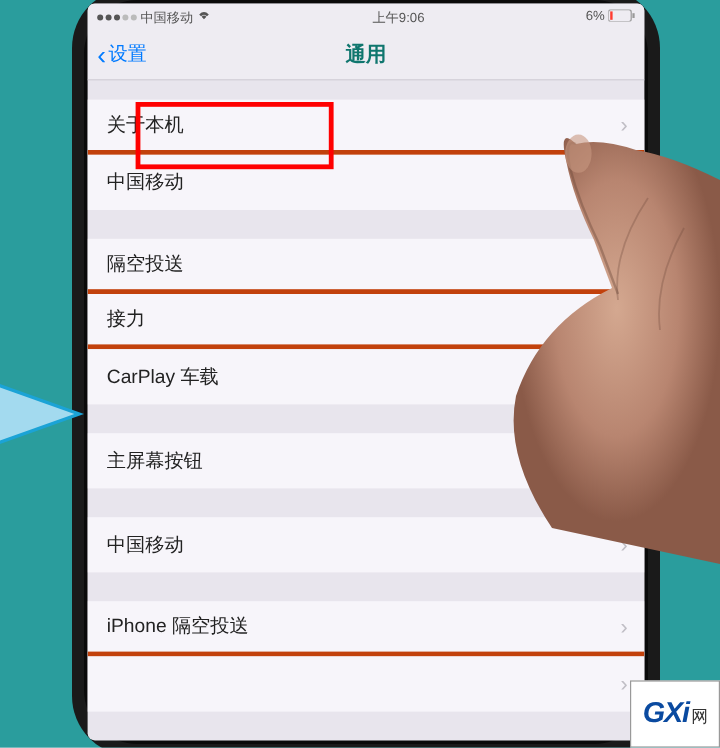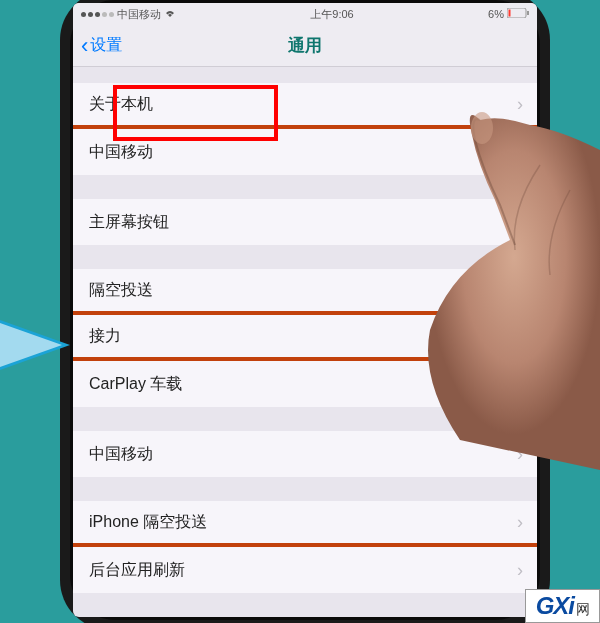--- a/index.html
+++ b/index.html
@@ -131,21 +131,21 @@
     border-top: 22px solid transparent;
     border-bottom: 22px solid transparent;
     border-left: 62px solid rgba(255,255,255,0.6);
   }
   .watermark {
     position: absolute;
     right: 0;
     bottom: 0;
     background: #fff;
     border: 1px solid #999;
-    padding: 2px 10px;
+    padding: 13px 10px;
     font-size: 24px;
     font-weight: bold;
     font-style: italic;
     color: #0a4aa0;
     z-index: 100;
     letter-spacing: -1px;
   }
   .watermark .net { font-style: normal; font-size: 14px; color: #333; font-weight: normal; margin-left: 2px; }
 </style>
 </head>
@@ -202,54 +202,53 @@
             <span class="chevron">›</span>
           </div>
           <div class="cell">
             <span>中国移动</span>
             <span class="chevron">›</span>
           </div>
         </div>
 
         <div class="section">
           <div class="cell">
+            <span>隔空投送</span>
+            <span class="chevron">›</span>
+          </div>
+          <div class="cell">
+            <span>接力</span>
+            <span class="chevron">›</span>
+          </div>
+          <div class="cell">
+            <span>CarPlay 车载</span>
+            <span class="chevron">›</span>
+          </div>
+        </div>
+
+        <div class="section">
+          <div class="cell">
             <span>主屏幕按钮</span>
             <span class="chevron">›</span>
           </div>
         </div>
 
         <div class="section">
           <div class="cell">
-            <span>隔空投送</span>
-            <span class="chevron">›</span>
-          </div>
-          <div class="cell">
-            <span>接力</span>
-            <span class="chevron">›</span>
-          </div>
-          <div class="cell">
-            <span>CarPlay 车载</span>
-            <span class="chevron">›</span>
-          </div>
-        </div>
-
-        <div class="section">
-          <div class="cell">
             <span>中国移动</span>
             <span class="chevron">›</span>
           </div>
         </div>
 
         <div class="section">
           <div class="cell">
             <span>iPhone 隔空投送</span>
             <span class="chevron">›</span>
           </div>
           <div class="cell">
-            <span>后台应用刷新</span>
             <span class="chevron">›</span>
           </div>
         </div>
 
       </div>
     </div>
   </div>
 </div>
 
 <div class="highlight-box"></div>

